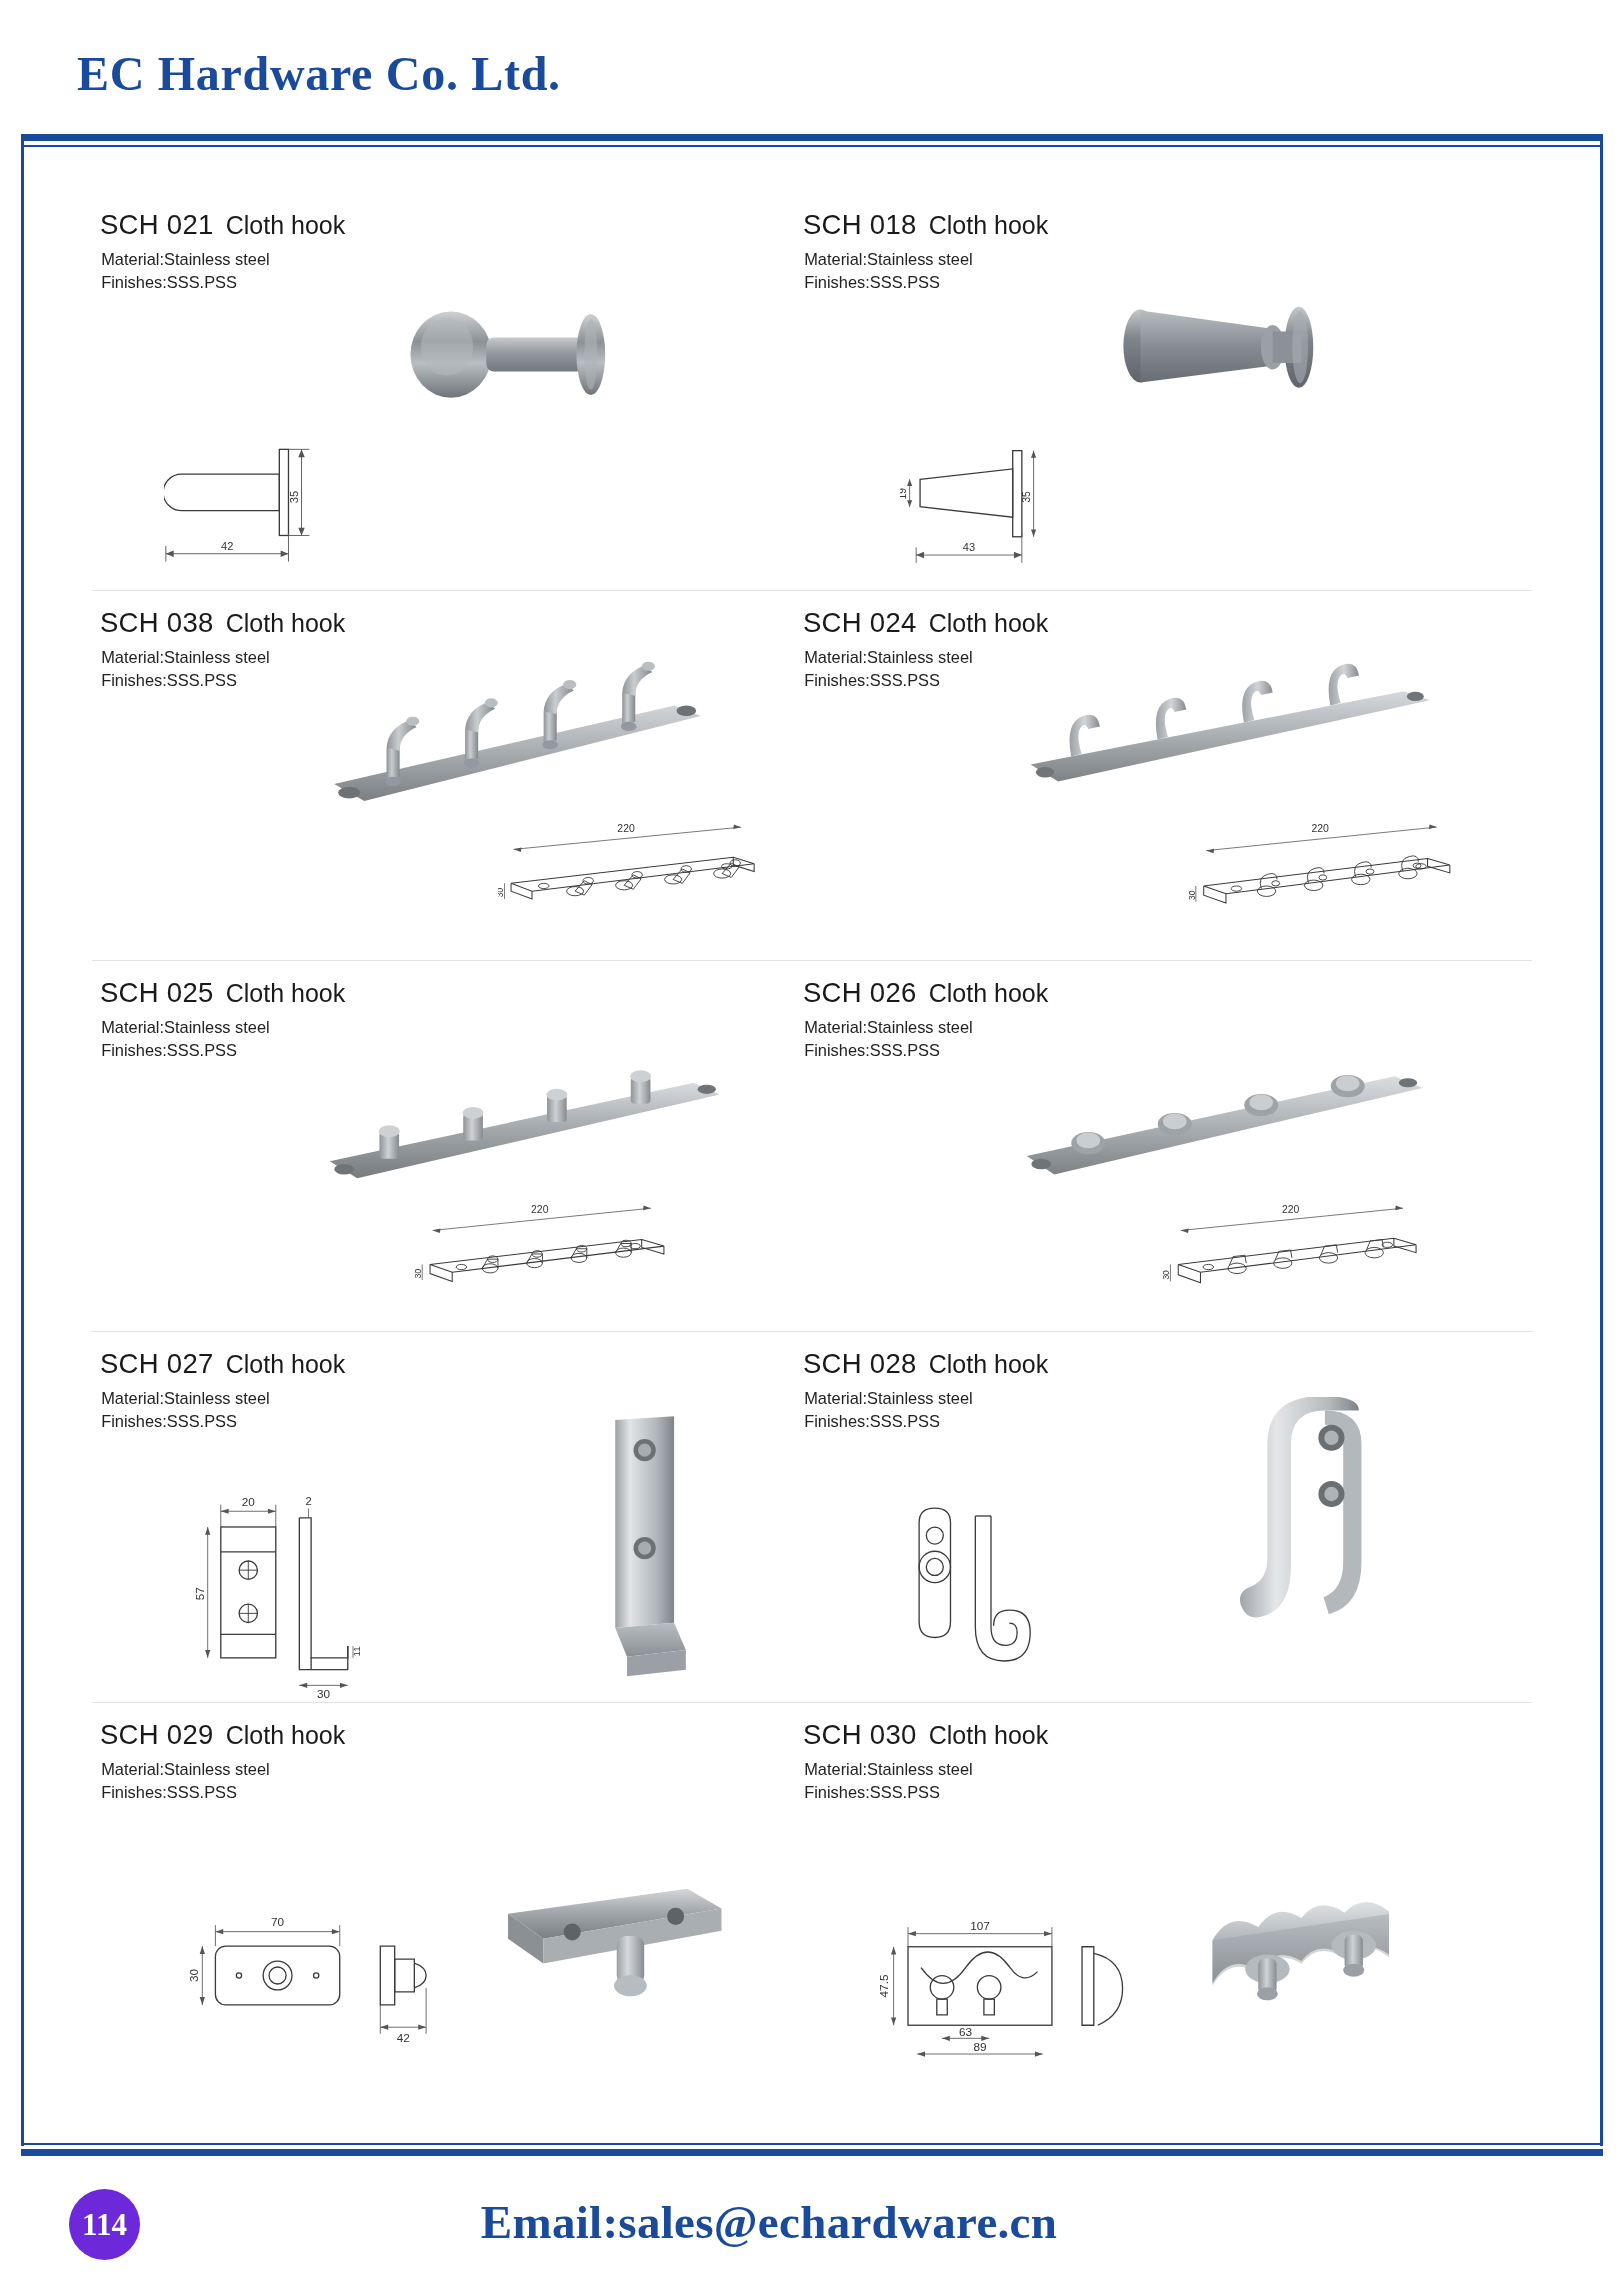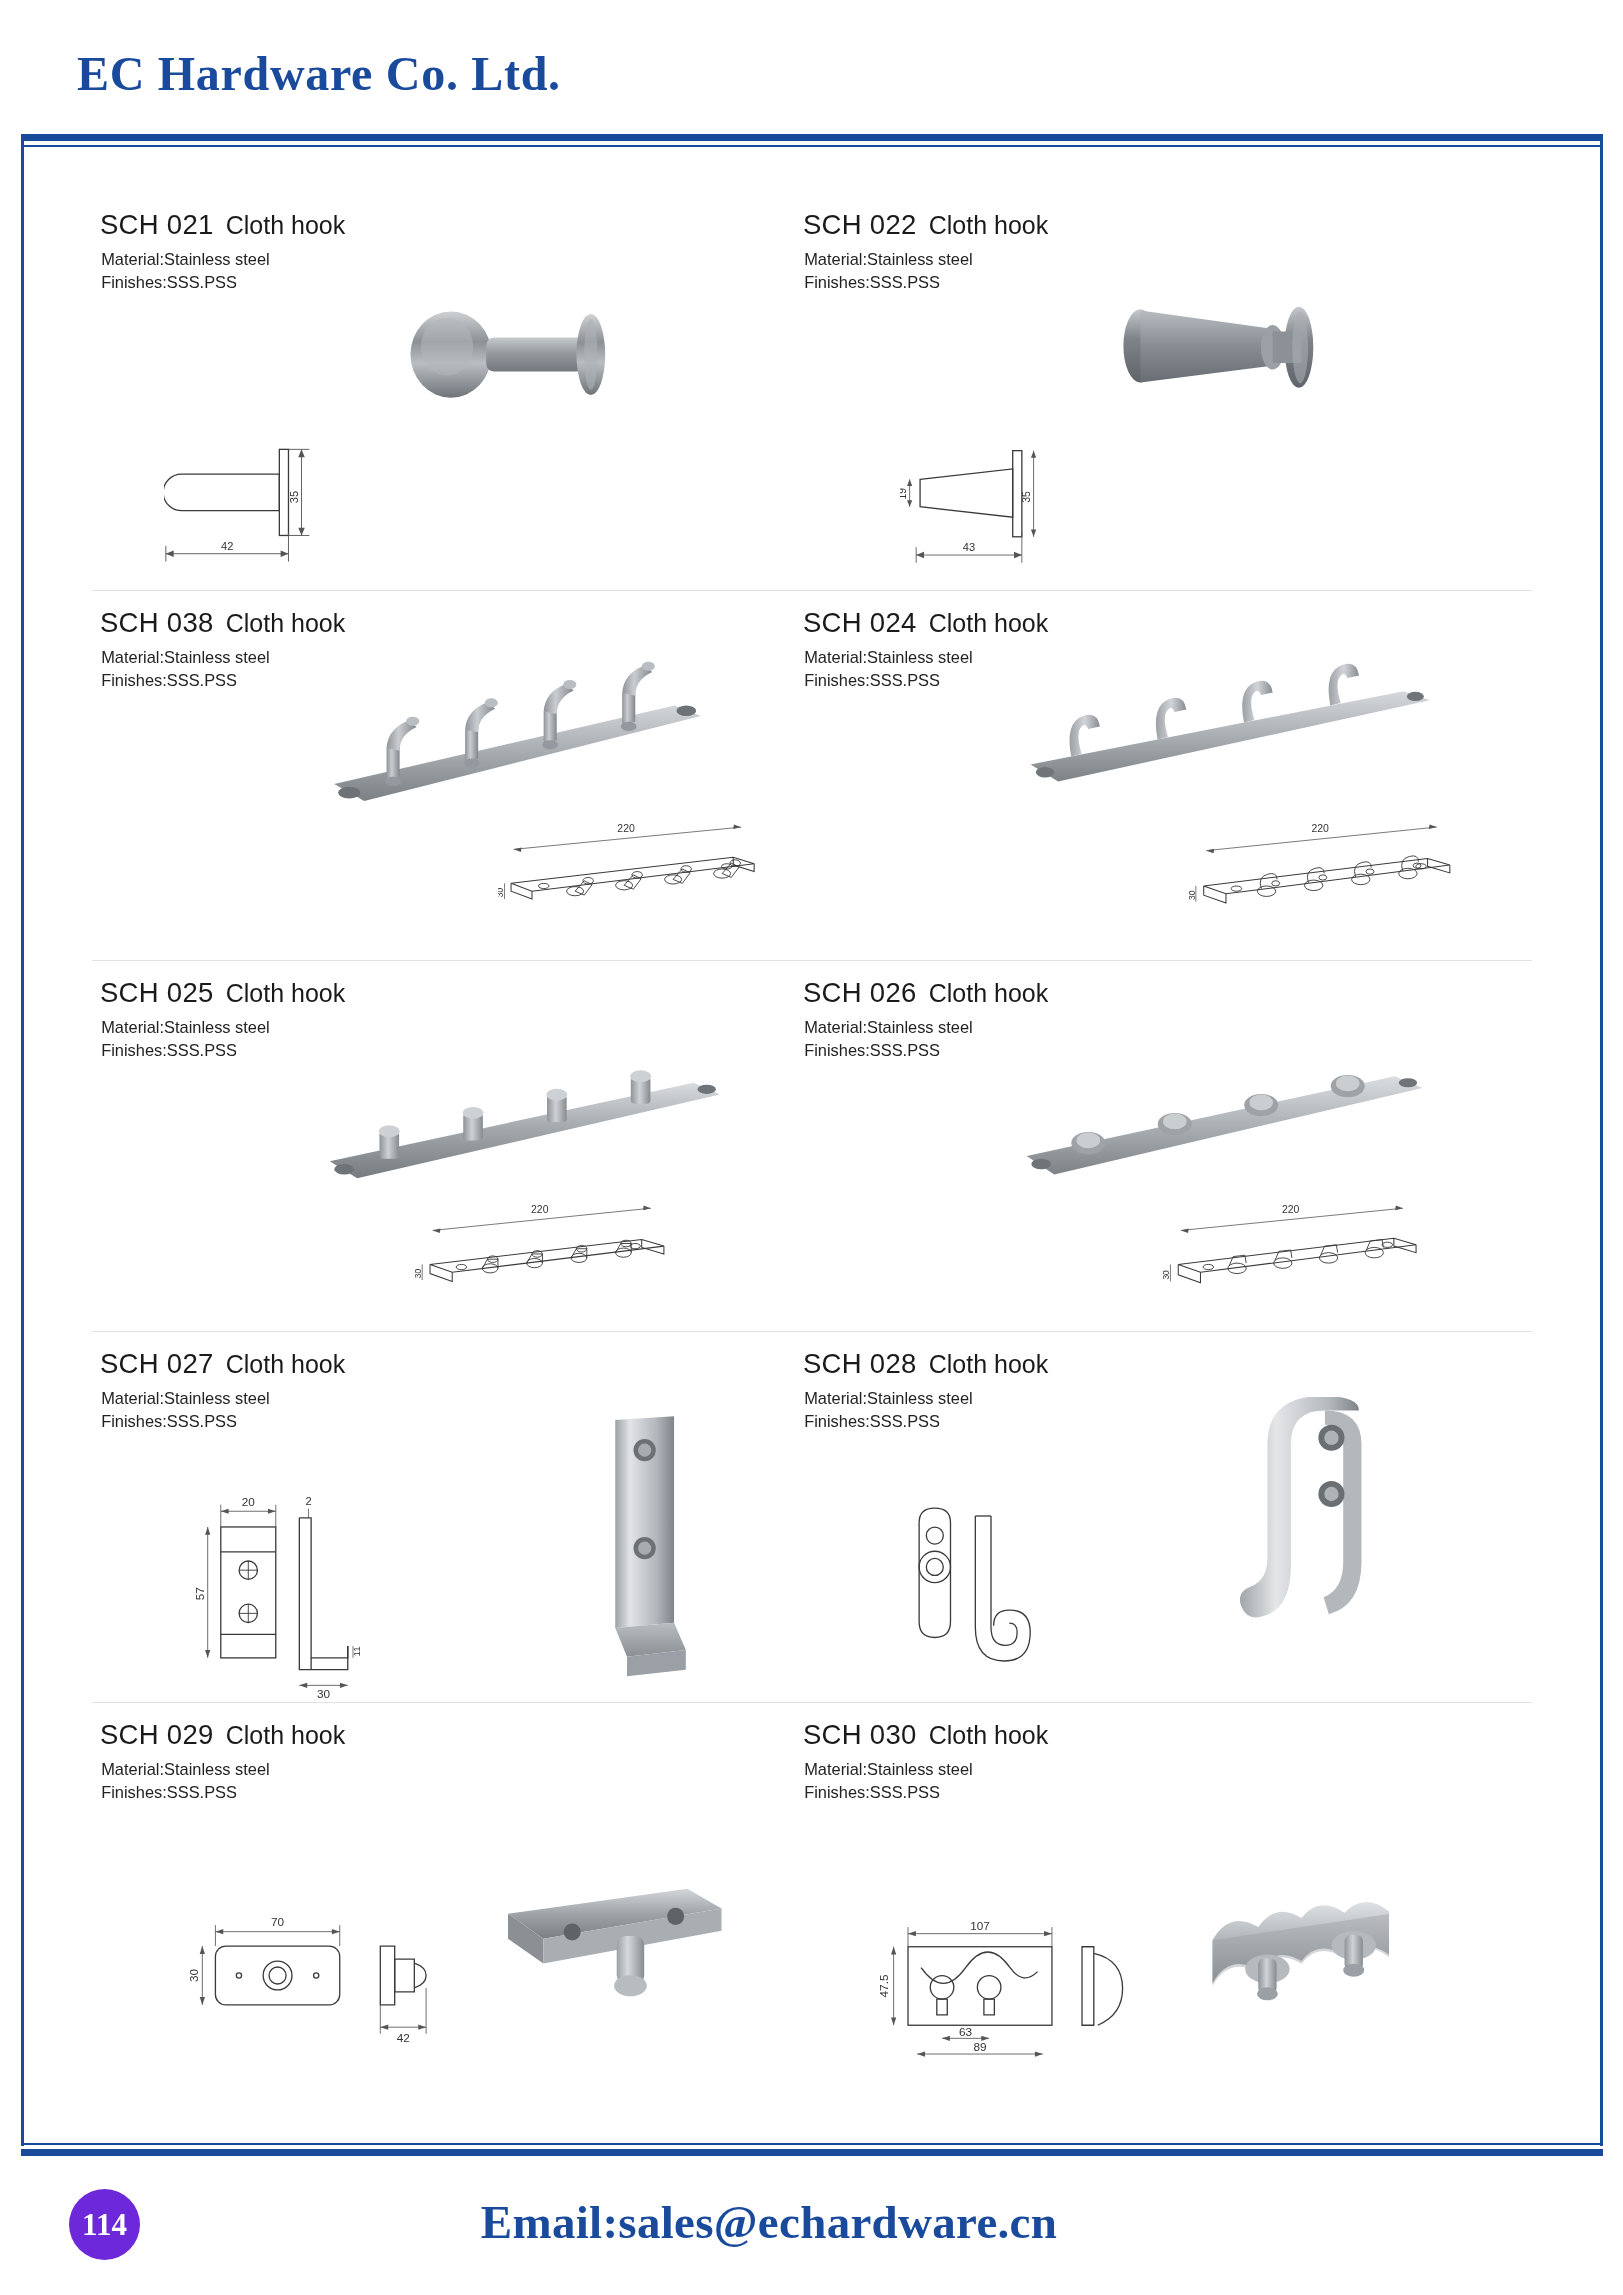--- a/index.html
+++ b/index.html
@@ -247,21 +247,21 @@
               <line x1="2" y1="170" x2="2" y2="194"></line>
               <line x1="190" y1="150" x2="190" y2="194"></line>
             </g>
             <text class="dim" x="96" y="176" font-size="17" text-anchor="middle">42</text>
           </svg>
         </div>
       </div>
 
       <div class="cell right">
         <div class="prod-head">
-          <span class="prod-code">SCH 022</span>
+          <span class="prod-code">SCH 018</span>
           <span class="prod-name">Cloth hook</span>
         </div>
         <div class="prod-spec">Material:Stainless steel</div>
         <div class="prod-spec" style="top:79px;">Finishes:SSS.PSS</div>
 
         <div class="art" style="left:314px; top:82px;">
           <svg width="275" height="151" viewBox="0 0 420 230">
             <defs>
               <linearGradient id="g022a" x1="0" y1="0" x2="0" y2="1">
                 <stop offset="0" stop-color="#c5c9cd"></stop>

